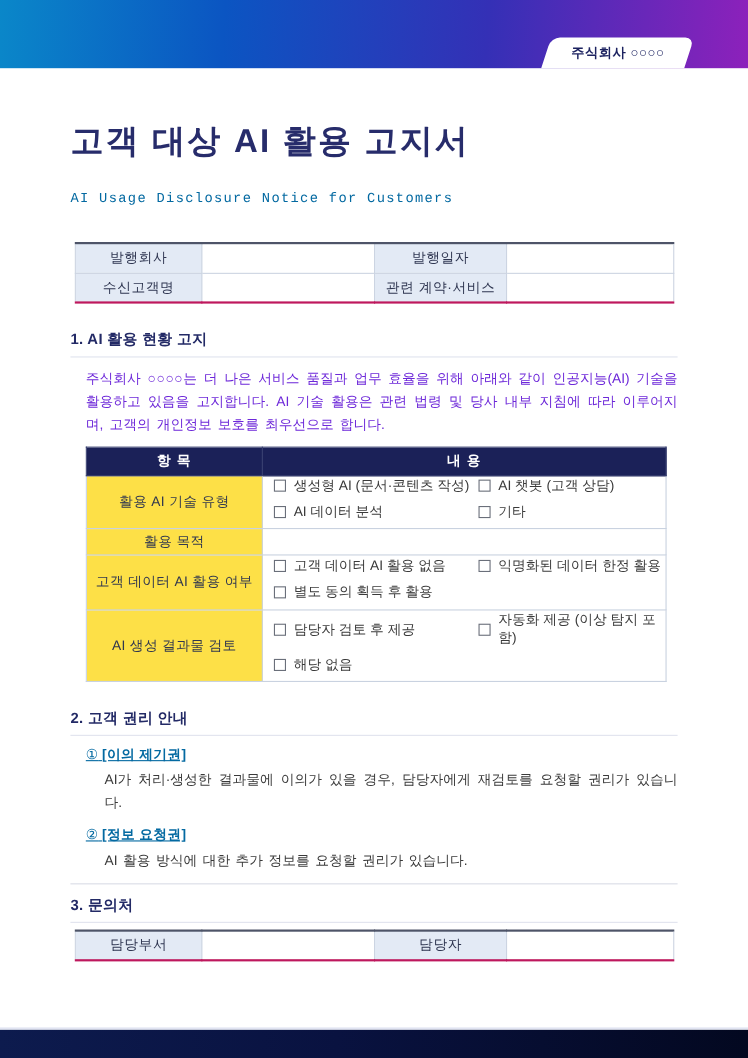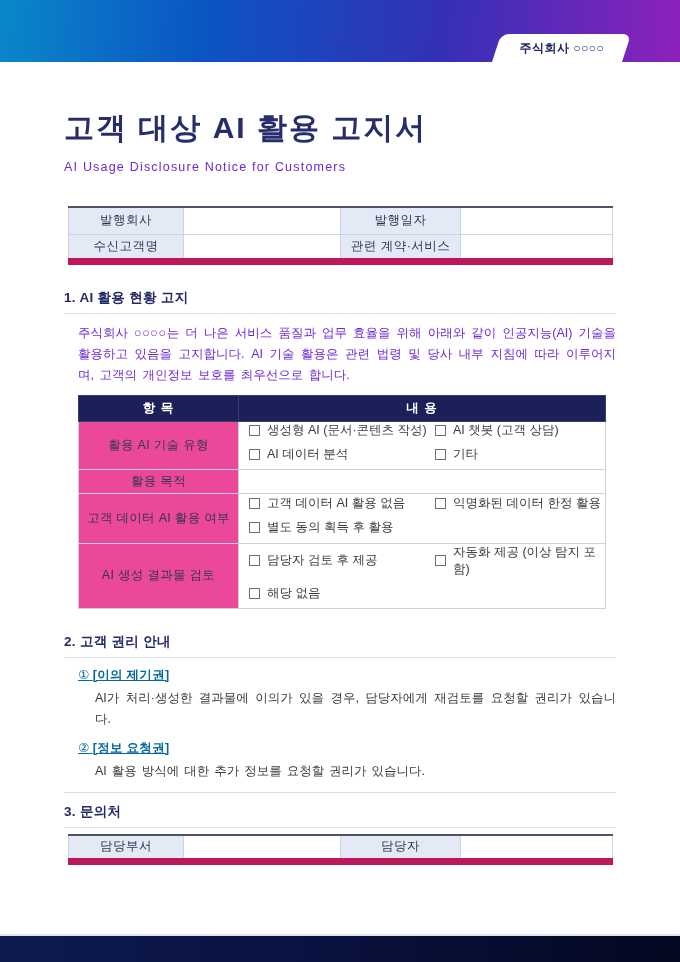--- a/index.html
+++ b/index.html
@@ -22,47 +22,47 @@
   }
   .badge span {
     display:inline-block; transform:skewX(18deg);
     font-size:12px; font-weight:bold; color:#1c2260; letter-spacing:.5px; white-space:nowrap;
   }
   
   .content { padding:0 64px; }
   .doc-title {
     margin-top:46px; font-size:30px; font-weight:bold; color:#272c6b; letter-spacing:2px;
   }
-  .doc-subtitle { margin-top:11px; font-size:12.5px; color:#6d28d9; letter-spacing:1.2px; }
+  .doc-subtitle { margin-top:25px; font-size:12.5px; color:#0369a1; letter-spacing:1.2px;font-family:Liberation Mono, monospace; }
 
   table { border-collapse:collapse; table-layout:fixed; }
   .kv-table {
     width:544px; margin:32px 0 0 4px;
-    border-top:2px solid #4e5468; border-bottom:7px solid #be185d;padding-left:42px;
+    border-top:2px solid #4e5468; border-bottom:2px solid #be185d;padding-left:42px;
   }
   .kv-table td { border:1px solid #ccd4e2; height:27px; font-size:12.5px; }
   .kv-table td.lbl { background:#e3eaf5; color:#2e3550; text-align:center; letter-spacing:.5px; }
   .kv-table td.val { background:#ffffff; }
 
   .sec-head {
     margin-top:24px; font-size:13.5px; font-weight:bold; color:#232a66;
     padding-bottom:6px; border-bottom:1px solid #e0e3ee; letter-spacing:.3px;
   }
   .para {
     margin:9px 0 0 14px; font-size:12.5px; line-height:21px; color:#6d28d9;
     text-align:justify; word-spacing:2px;
   }
 
   .main-table { width:528px; margin:9px 0 0 14px; }
   .main-table th {
     background:#1b2158; color:#ffffff; font-size:12.5px; font-weight:bold;
     height:26px; border:1px solid #394070; letter-spacing:1px;
   }
   .main-table td { border:1px solid #c9d2e0; font-size:12.5px; vertical-align:middle; }
-  .main-table td.lbl { background:#ec4899; color:#30374f; text-align:center; letter-spacing:.3px; }
+  .main-table td.lbl { background:#fde047; color:#30374f; text-align:center; letter-spacing:.3px; }
   tr.h48 td { height:48px; } tr.h24 td { height:24px; } tr.h50 td { height:50px;margin-left:35px; }
   .opts {
     display:grid; grid-template-columns:186px 1fr; row-gap:7px;
     padding:0 4px 6px 10px; align-content:center;
   }
   .opt { display:flex; align-items:center; color:#3a3a3a; }
   .cb {
     width:11px; height:11px; border:1px solid #6a6f7a; background:#fff;
     display:inline-block; margin-right:7px; flex:none;
   }

